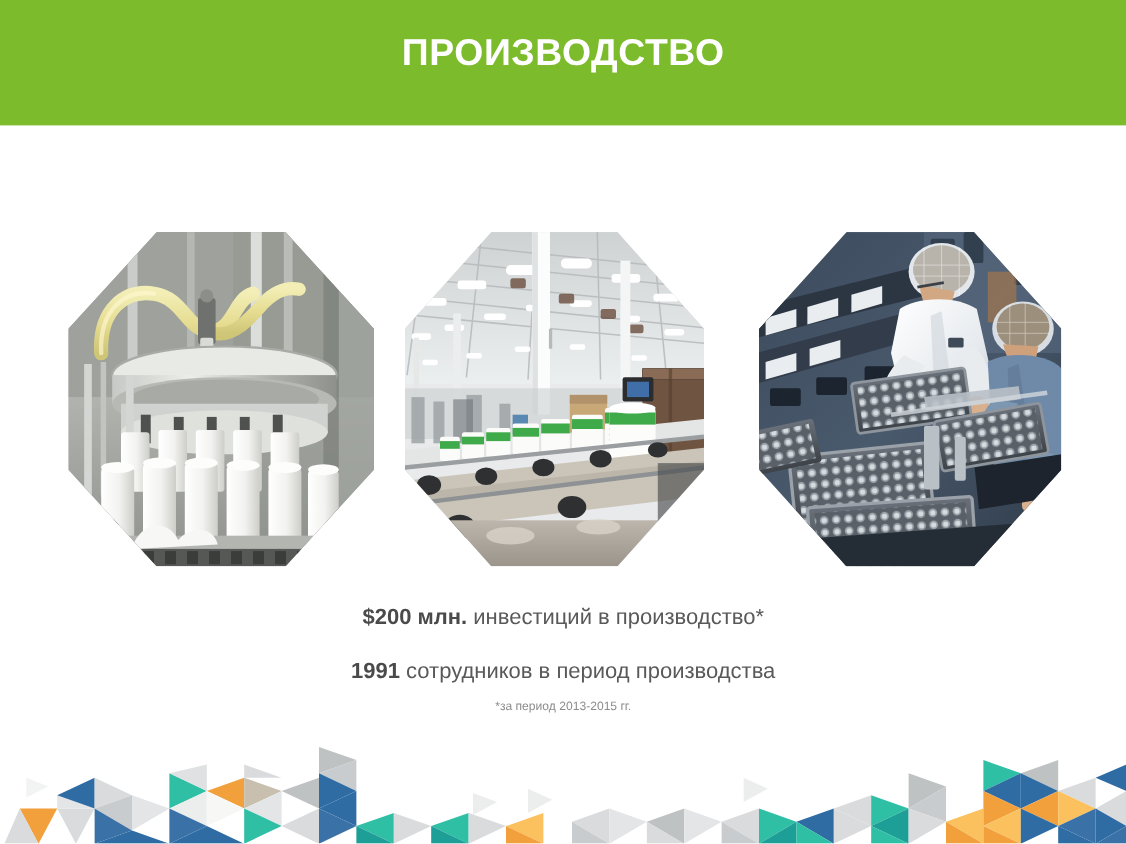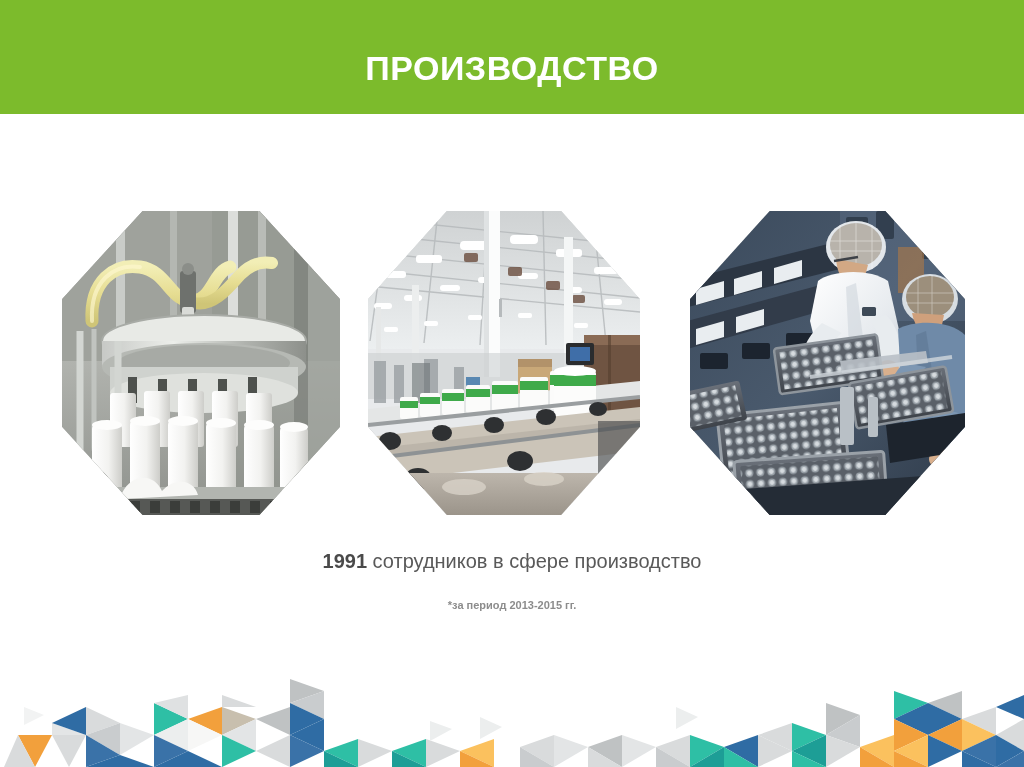--- a/index.html
+++ b/index.html
@@ -41,21 +41,20 @@
     align-items: center;
     justify-content: center;
     color: #ffffff;
     font-size: 34px;
     font-weight: bold;
     letter-spacing: 0.5px;
     line-height: 1;
     padding-bottom: 19px;
     box-sizing: border-box;
     white-space: nowrap;
-    margin-top: 20px;
   }
 
   
   .photo-oct {
     position: absolute;
     overflow: hidden;
     -webkit-clip-path: polygon(29% 0%, 71% 0%, 100% 29%, 100% 71%, 71% 100%, 29% 100%, 0% 71%, 0% 29%);
     clip-path: polygon(29% 0%, 71% 0%, 100% 29%, 100% 71%, 71% 100%, 29% 100%, 0% 71%, 0% 29%);
     background: #b9bcbb;
   }
@@ -78,24 +77,24 @@
     font-size: 20px;
     line-height: 1.1;
     white-space: nowrap;
   }
   #caption-line-1 { margin-bottom: 27px; }
   .caption-strong {
     font-weight: bold;
     color: #4a4a4a;
   }
   #footnote {
-    margin-top: 27px;
+    margin-top: 15px;
     color: #8c8c8c;
     font-size: 11px;
-    font-weight: bold;
+    font-weight: normal;
     white-space: nowrap;
   }
 
   
   #bottom-decoration {
     position: absolute;
     left: 0;
     bottom: 0;
     width: 1024px;
     height: 90px;
@@ -502,22 +501,25 @@
         <rect x="178" y="186" width="10" height="40" rx="2"></rect>
       </g>
       <path d="M120 166 L262 146" stroke="#d1d7dc" stroke-width="4" fill="none" opacity="0.8"></path>
 
       <path d="M0 282 L275 262 L275 304 L0 304 Z" fill="#242c36"></path>
       <path d="M196 214 L275 202 L275 240 L200 252 Z" fill="#1d242d"></path>
     </svg>
   </div>
 
   <div id="caption-block">
+    <div class="caption-line" id="caption-line-1">
+      <span class="caption-strong">$200 млн.</span><span> инвестиций в производство*</span>
+    </div>
     <div class="caption-line" id="caption-line-2">
-      <span class="caption-strong">1991</span><span> сотрудников в сфере производство</span>
+      <span class="caption-strong">1991</span><span> сотрудников в период производства</span>
     </div>
     <div id="footnote">*за период 2013-2015 гг.</div>
   </div>
 
   <div id="bottom-decoration">
     <svg viewBox="0 0 1024 90" preserveAspectRatio="none" role="img" aria-label="triangle pattern">
 
       <polygon points="18,58 52,58 35,90" fill="#f2a03c"></polygon>
       <polygon points="18,58 35,90 4,90" fill="#d9dbdc"></polygon>
       <polygon points="52,58 86,58 69,90" fill="#d9dbdc"></polygon>

